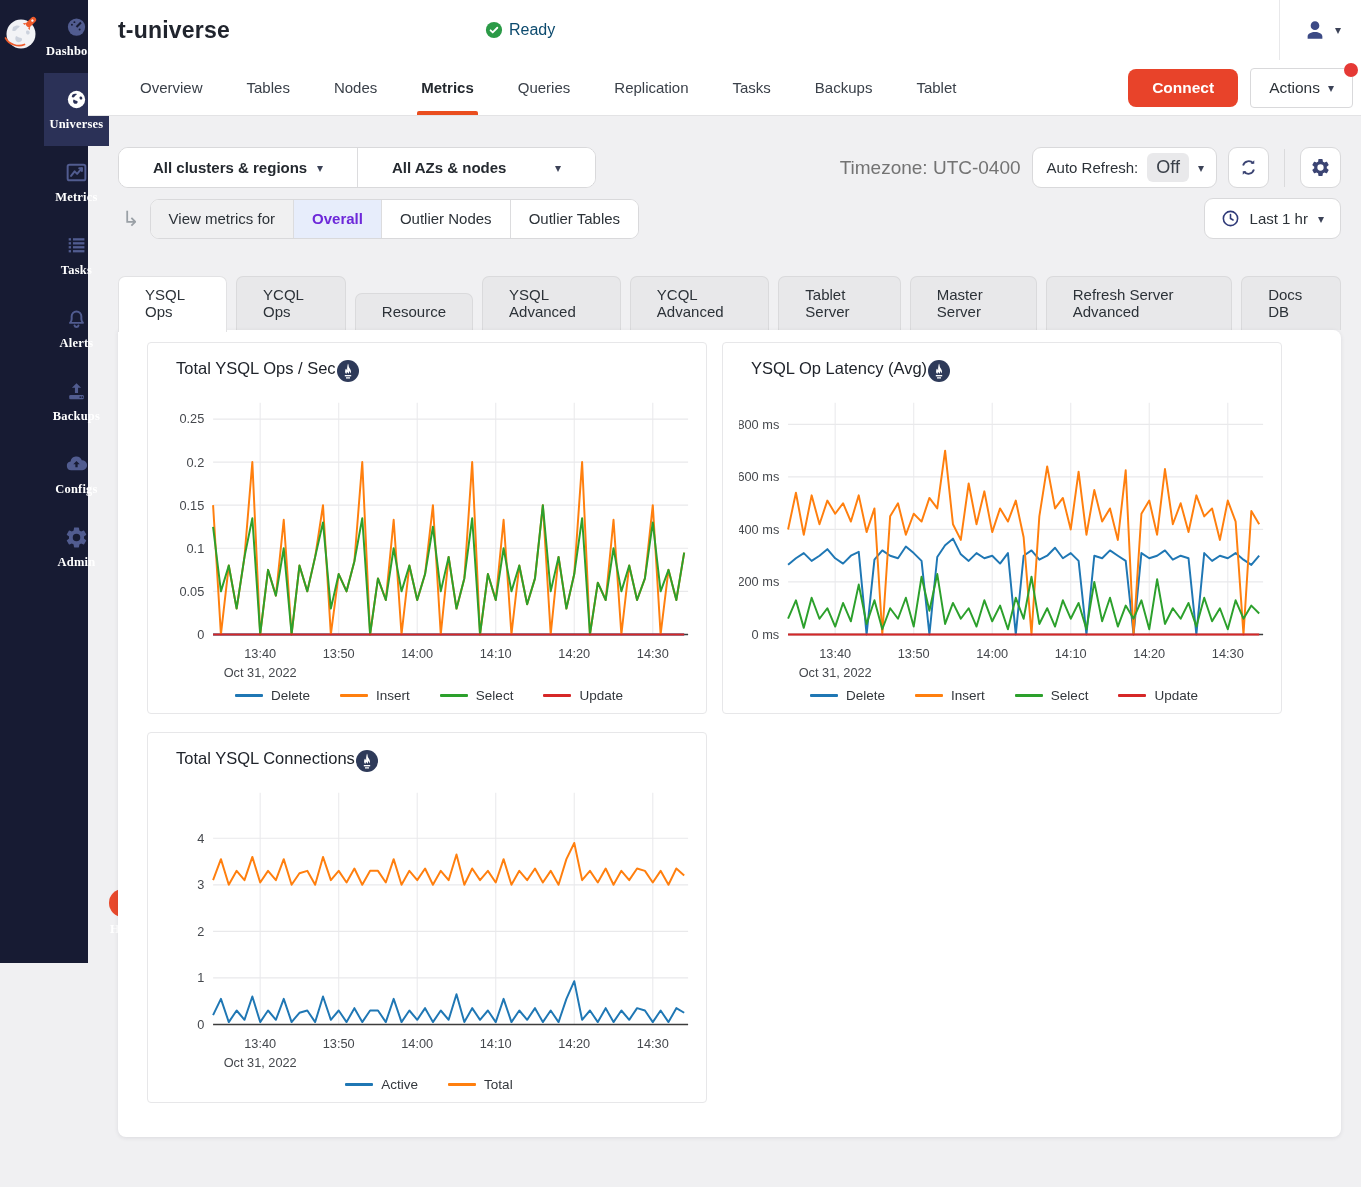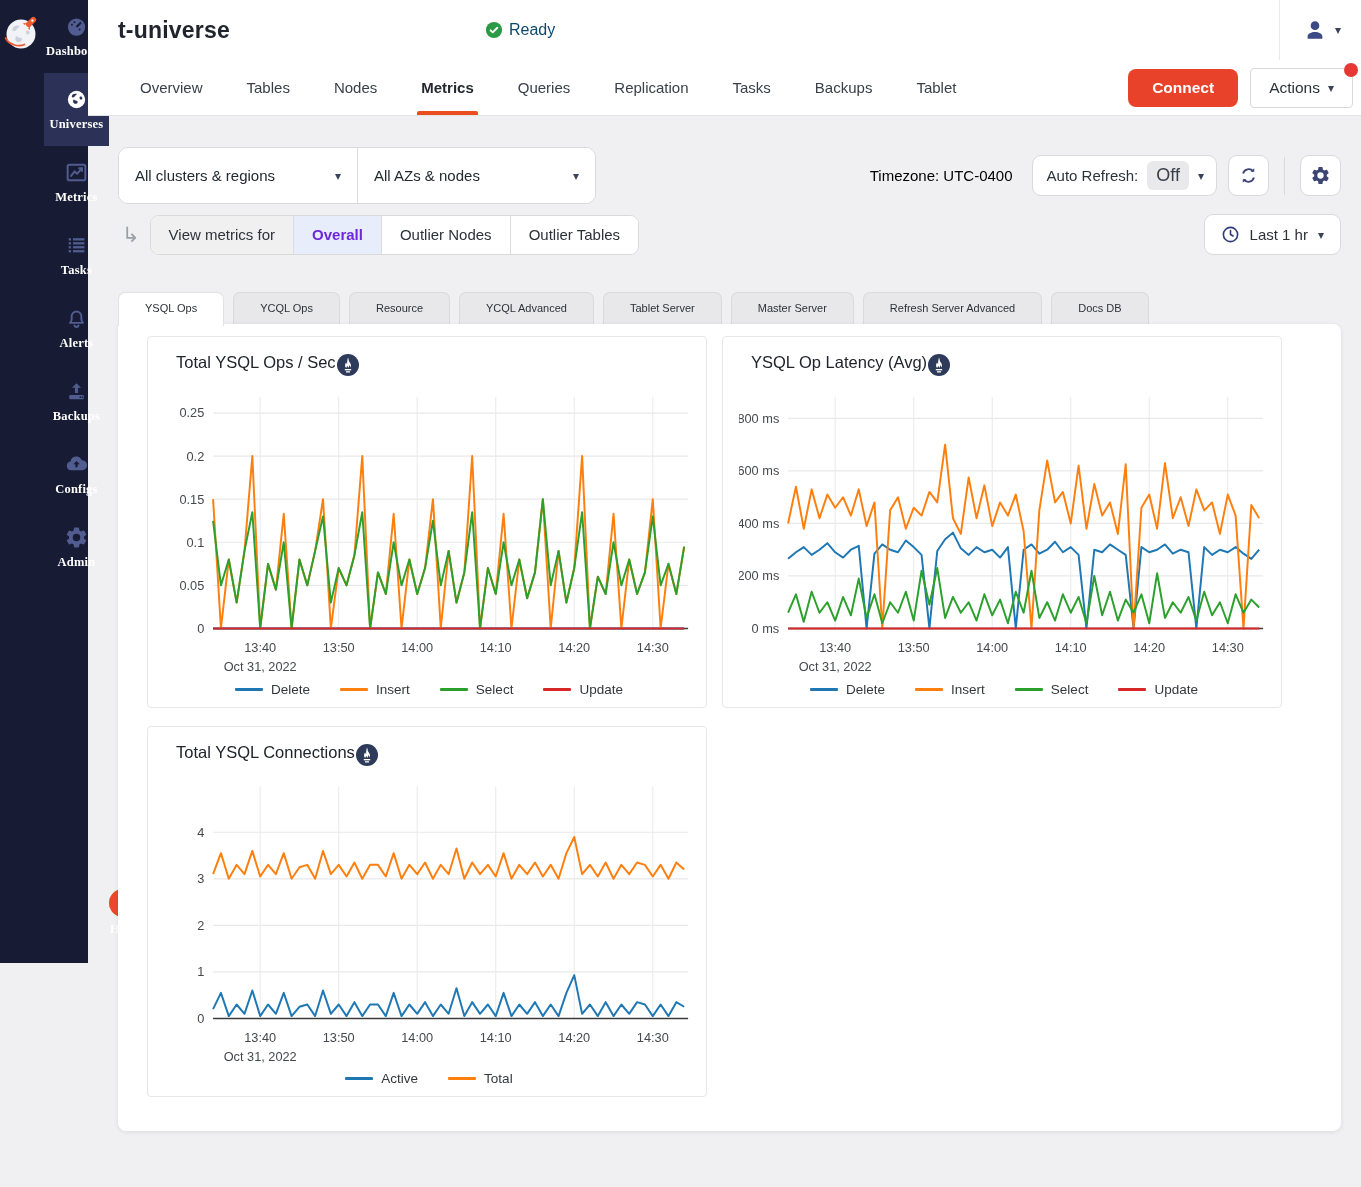--- a/index.html
+++ b/index.html
@@ -47,45 +47,45 @@
   .connect-btn { background:#e8432a; color:#fff; border:none; font-weight:bold; font-size:15.5px;
      padding:10px 24px; border-radius:8px; cursor:pointer; font-family:inherit; }
   .actions-btn { position:relative; background:#fff; border:1px solid #d9d9db; border-radius:4px;
      font-size:15.5px; color:#2c3238; padding:10px 18px; cursor:pointer; font-family:inherit; display:flex; align-items:center; gap:8px; }
   .notif-dot { position:absolute; top:-6px; right:-6px; width:14px; height:14px; border-radius:50%; background:#e53935; }
 
   
   .content { padding:31px 20px 26px 30px; }
   .filter-row1 { display:flex; align-items:center; }
   .dropdown-group { display:flex; background:#fff; border:1px solid #d9d9db; border-radius:10px; overflow:hidden; }
-  .dropdown { width:238px; height:55px; display:flex; align-items:center; justify-content:space-between;
-     padding:0 16px; font-size:15px; color:#24292f; cursor:pointer; background:#fff; }
+  .dropdown { width:238px; height:39px; display:flex; align-items:center; justify-content:space-between;
+     padding:0 34px; font-size:15px; color:#24292f; cursor:pointer; background:#fff;font-weight:bold; }
   .dropdown + .dropdown { border-left:1px solid #dcdcde; }
   .filter-right { margin-left:auto; display:flex; align-items:center; gap:11px; }
-  .timezone { font-size:15px; color:#000000; margin-right:8px; }
+  .timezone { font-size:19px; color:#737373; }
   .autorefresh { display:flex; align-items:center; gap:9px; background:#fff; border:1px solid #d9d9db; border-radius:9px; height:41px; padding:0 12px 0 14px; cursor:pointer; }
   .autorefresh .ar-label { font-size:15px; color:#2c3238; }
   .ar-pill { background:#e9e9eb; border-radius:6px; padding:4px 9px; font-size:18px; color:#3a4049; }
   .icon-btn { width:41px; height:41px; background:#fff; border:1px solid #d9d9db; border-radius:9px;
       display:flex; align-items:center; justify-content:center; cursor:pointer; }
   .v-divider { width:1px; height:38px; background:#dadadc; margin:0 4px; }
 
   .filter-row2 { display:flex; align-items:center; margin-top:10px; }
   .return-arrow { color:#9aa0a6; font-size:21px; margin:0 10px 0 4px; }
   .seg-group { display:flex; border:1px solid #d9d9db; border-radius:9px; overflow:hidden; background:#fff; height:40px; }
   .seg { display:flex; align-items:center; padding:0 18px; font-size:15px; color:#2c3238; cursor:pointer; border-left:1px solid #dcdcde; background:#fff; }
   .seg:first-child { border-left:none; background:#f0f0f1; cursor:default; }
   .seg.selected { background:#e7edfb; color:#6d28d9; font-weight:600; }
   .timerange-btn { margin-left:auto; display:flex; align-items:center; gap:10px; background:#fff;
       border:1px solid #d9d9db; border-radius:9px; height:41px; padding:0 16px; font-size:15px; color:#2c3238; cursor:pointer; }
 
   
   .metric-tabs { display:flex; gap:9px; margin-top:37px; align-items:flex-end; }
   .metric-tab { background:#e8e8ea; border:1px solid #dadadc; border-bottom:none; border-radius:7px 7px 0 0;
-      padding:9px 26px 10px; font-size:11px; color:#2c3238; cursor:pointer; position:relative; }
+      padding:9px 26px 10px; font-size:15px; color:#2c3238; cursor:pointer; position:relative; }
   .metric-tab.active { background:#fff; padding-bottom:12px; margin-bottom:-2px; z-index:2; border-color:#e2e2e4; }
   .charts-panel { background:#fff; border-radius:0 8px 8px 8px; box-shadow:0 1px 4px rgba(40,40,60,.10);
       padding:12px 20px 34px 29px; position:relative; z-index:1; }
   .charts-grid { display:flex; flex-wrap:wrap; gap:18px 15px; }
   .chart-card { width:560px; background:#fff; border:1px solid #e7e7e9; border-radius:4px; padding:16px 12px 10px 16px; }
   .chart-head { display:flex; align-items:flex-start; padding:0 8px 0 12px; }
   .chart-title { font-size:16.5px; color:#20242b; }
   .chart-legend { display:flex; justify-content:center; gap:30px; margin-top:4px; }
   .legend-item { display:flex; align-items:center; gap:8px; font-size:13.5px; color:#33373c; cursor:pointer; }
   .legend-swatch { width:28px; height:3px; border-radius:1px; display:inline-block; }
@@ -302,20 +302,21 @@
             </svg>
           <span>Last 1 hr</span>
           <span class="caret">▾</span>
         </div>
       </div>
 
       <div class="metric-tabs">
         <div class="metric-tab active">YSQL Ops</div>
         <div class="metric-tab">YCQL Ops</div>
         <div class="metric-tab">Resource</div>
+        <div class="metric-tab">YSQL Advanced</div>
         <div class="metric-tab">YCQL Advanced</div>
         <div class="metric-tab">Tablet Server</div>
         <div class="metric-tab">Master Server</div>
         <div class="metric-tab">Refresh Server Advanced</div>
         <div class="metric-tab">Docs DB</div>
       </div>
 
       <div class="charts-panel">
         <div class="charts-grid">
           <section class="chart-card">

